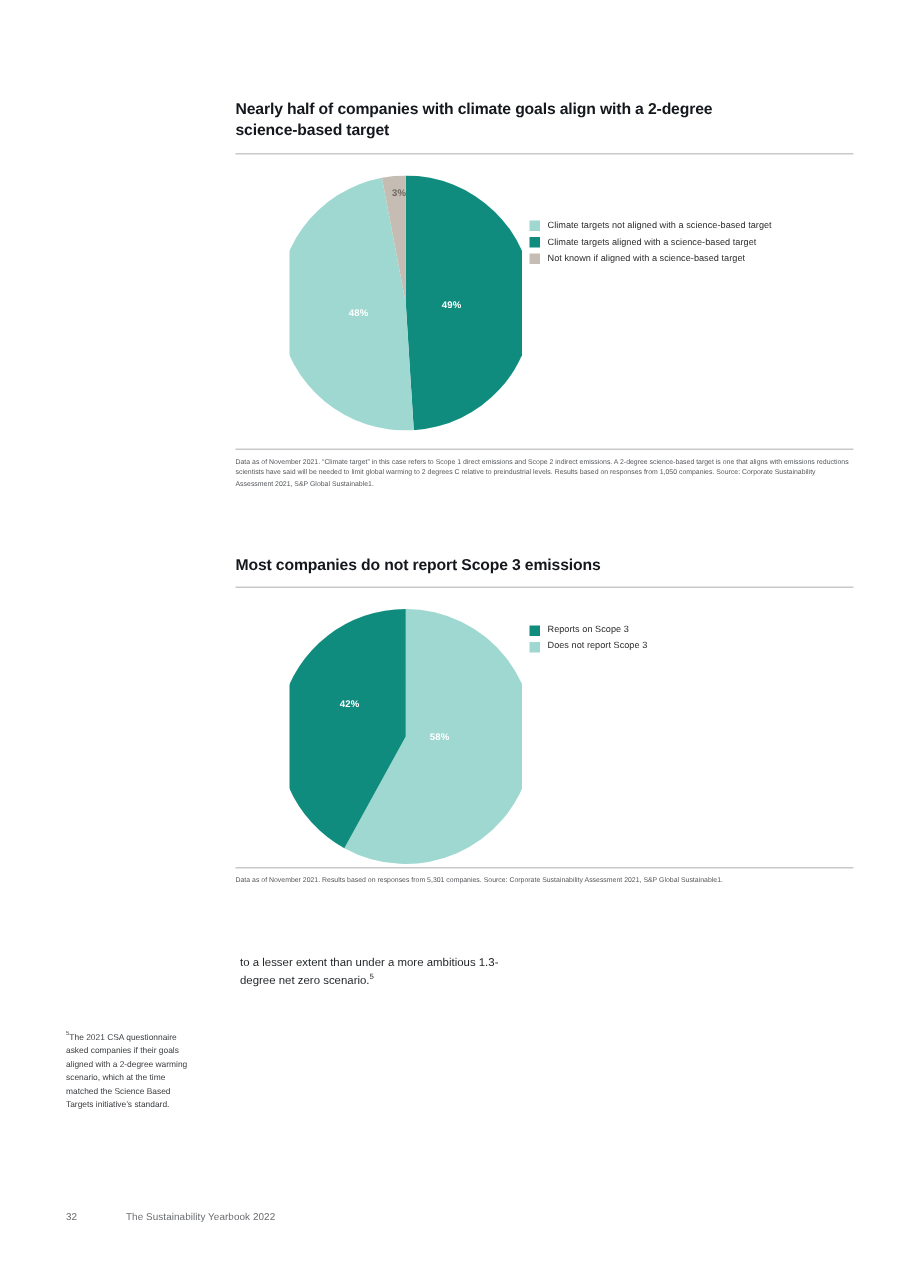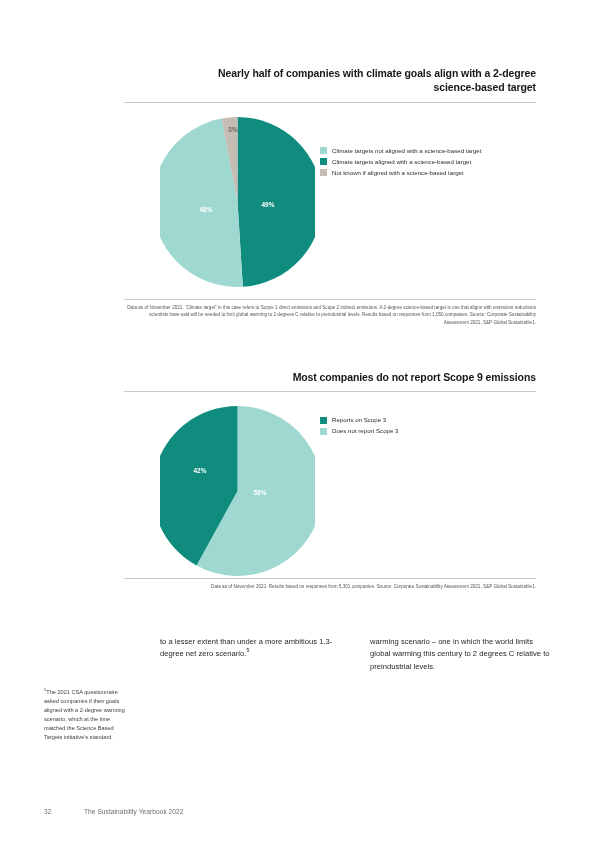--- a/index.html
+++ b/index.html
@@ -18,23 +18,22 @@
 
   .page {
     position: absolute;
     inset: 0;
     background: #ffffff;
   }
 
   
   .section {
     position: absolute;
-    left: 124px;
+    left: 157px;
     width: 412px;
-    text-align: right;
   }
   #section-1 { top: 66px; }
   #section-2 { top: 370px; }
 
   .section-title {
     font-size: 10.5px;
     font-weight: bold;
     line-height: 1.38;
     letter-spacing: -0.1px;
     color: #14181c;
@@ -219,21 +218,21 @@
         </div>
       </div>
 
     </div>
 
     <div class="note-rule"></div>
     <div class="source-note">Data as of November 2021. “Climate target” in this case refers to Scope 1 direct emissions and Scope 2 indirect emissions. A 2-degree science-based target is one that aligns with emissions reductions scientists have said will be needed to limit global warming to 2 degrees C relative to preindustrial levels. Results based on responses from 1,050 companies. Source: Corporate Sustainability Assessment 2021, S&amp;P Global Sustainable1.</div>
   </div>
 
   <div class="section" id="section-2">
-    <h2 class="section-title">Most companies do not report Scope 9 emissions</h2>
+    <h2 class="section-title">Most companies do not report Scope 3 emissions</h2>
     <div class="rule"></div>
 
     <div class="chart-area">
 
       <div class="pie-wrap">
         <svg class="pie" viewBox="0 0 155 170">
 
           <path id="s2-slice-a" d="M 77.5 85 L 77.5 0 A 85 85 0 1 1 36.55093770135422 159.48606780372842 Z" fill="#9FD8D0"></path>
 
           <path id="s2-slice-b" d="M 77.5 85 L 36.55093770135422 159.48606780372842 A 85 85 0 0 1 77.49999999999999 0 Z" fill="#108C7F"></path>
@@ -257,21 +256,20 @@
 
     <div class="note-rule"></div>
     <div class="source-note">Data as of November 2021. Results based on responses from 5,301 companies. Source: Corporate Sustainability Assessment 2021, S&amp;P Global Sustainable1.</div>
   </div>
 
   <div class="body-cols">
     <div class="col">
       <p><span>to a lesser extent than under a more ambitious 1.3-degree net zero scenario.</span><sup>5</sup></p>
     </div>
     <div class="col">
-      <p>warming scenario – one in which the world limits global warming this century to 2 degrees C relative to preindustrial levels.</p>
     </div>
   </div>
 
   <div class="margin-note"><sup>5</sup><span>The 2021 CSA questionnaire asked companies if their goals aligned with a 2-degree warming scenario, which at the time matched the Science Based Targets initiative’s standard.</span></div>
 
   <div class="footer">
     <span class="pagenum">32</span>
     <span>The Sustainability Yearbook 2022</span>
   </div>
 

